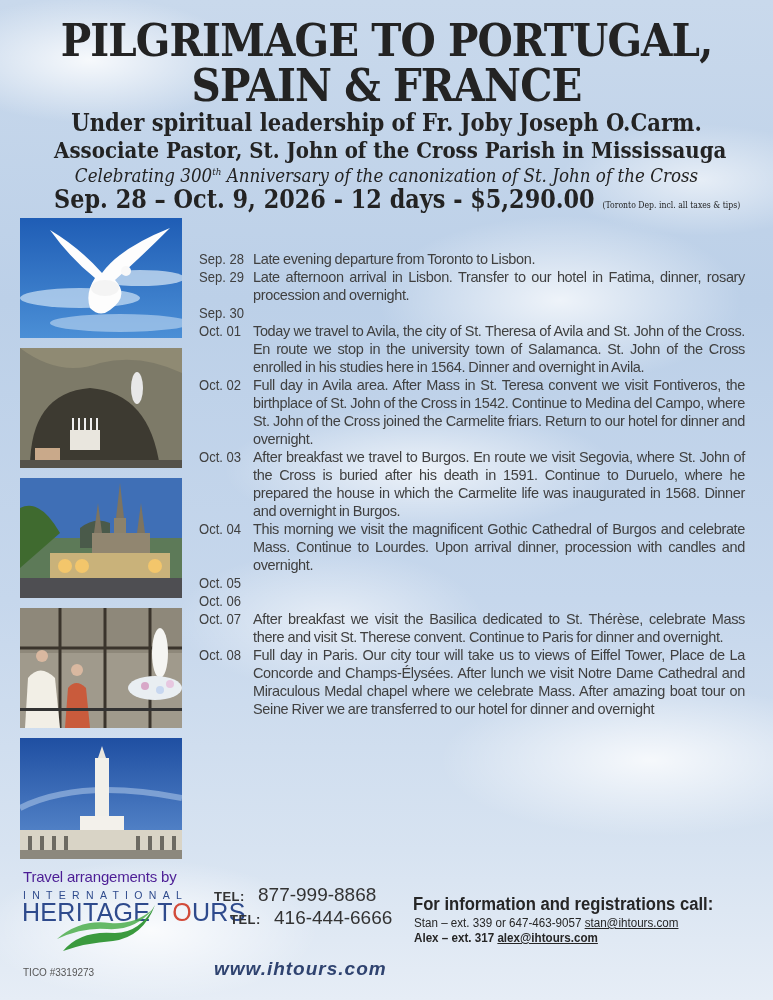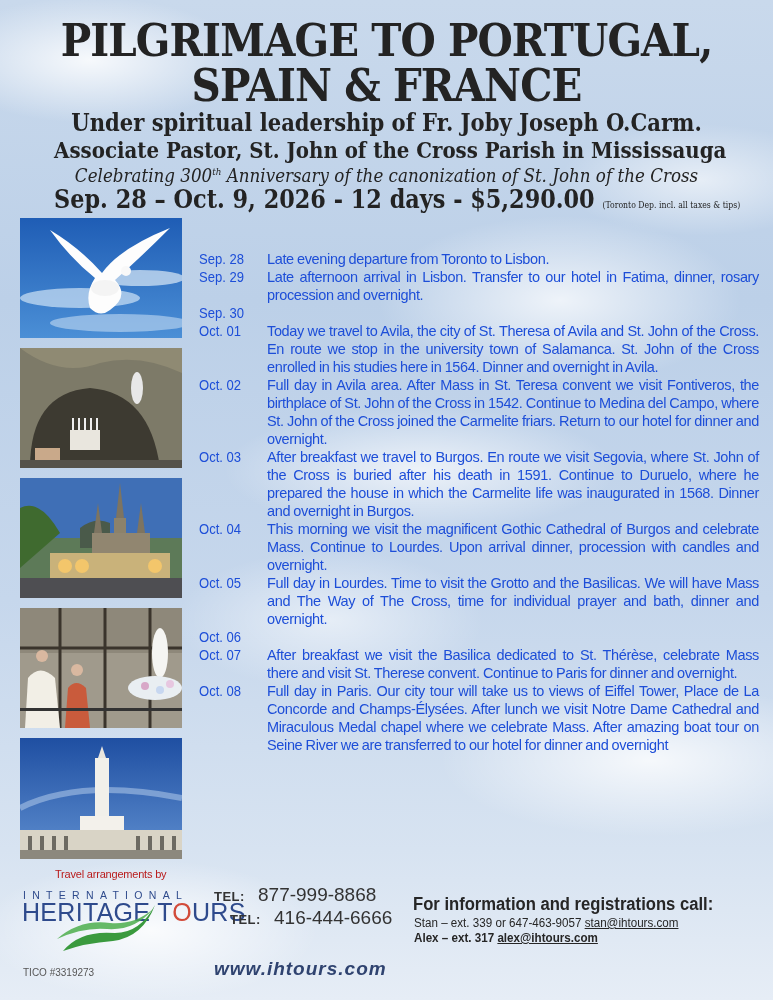--- a/index.html
+++ b/index.html
@@ -36,26 +36,26 @@
   .photo { position: absolute; left: 20px; width: 162px; height: 120px; overflow: hidden; }
   .photo svg { display: block; width: 100%; height: 100%; }
   .p1 { top: 218px; }
   .p2 { top: 348px; }
   .p3 { top: 478px; }
   .p4 { top: 608px; }
   .p5 { top: 738px; height: 121px; }
 
   
   .itinerary { position: absolute; left: 199px; top: 250px; width: 560px; }
-  .row { display: flex; font-size: 14.5px; line-height: 18px; color: #1d4ed8; gap: 14px; }
+  .row { display: flex; font-size: 14.5px; line-height: 18px; color: #404040; }
   .row .date { width: 54px; flex: none; white-space: nowrap; transform: scaleX(0.9); transform-origin: left; }
   .row .desc { width: 492px; flex: none; text-align: justify; letter-spacing: -0.35px; word-spacing: -0.5px; }
 
   
-  .travel-by { position: absolute; left: 23px; top: 868px; font-size: 11px; color: #b91c1c; letter-spacing: -0.2px; margin-left: 32px; }
+  .travel-by { position: absolute; left: 23px; top: 868px; font-size: 15px; color: #4c1d95; letter-spacing: -0.2px; }
   .logo-intl { position: absolute; left: 23px; top: 889px; font-size: 10.5px; color: #2e4a8c; letter-spacing: 6.3px; }
   .logo-heritage { position: absolute; left: 22px; top: 898px; font-size: 25px; color: #2e4a8c; letter-spacing: 0.3px; }
   .logo-heritage .o-mark { color: #d24b3a; }
   .logo-swoosh { position: absolute; left: 55px; top: 905px; width: 100px; height: 48px; }
   .tico { position: absolute; left: 23px; top: 967px; font-size: 10px; color: #555; }
 
   .tel { position: absolute; left: 214px; font-size: 19px; color: #333; white-space: nowrap; }
   .tel .tel-label { font-size: 13px; font-weight: bold; color: #333; display: inline-block; width: 44px; letter-spacing: 0.5px; }
   .tel-1 { top: 884px; }
   .tel-2 { top: 907px; margin-left: 16px; }
@@ -202,21 +202,20 @@
   <div class="row">
       <div class="date">Oct. 03</div>
       <div class="desc">After breakfast we travel to Burgos. En route we visit Segovia, where St. John of the Cross is buried after his death in 1591. Continue to Duruelo, where he prepared the house in which the Carmelite life was inaugurated in 1568. Dinner and overnight in Burgos.</div>
     </div>
   <div class="row">
       <div class="date">Oct. 04</div>
       <div class="desc">This morning we visit the magnificent Gothic Cathedral of Burgos and celebrate Mass. Continue to Lourdes. Upon arrival dinner, procession with candles  and overnight.</div>
     </div>
   <div class="row">
       <div class="date">Oct. 05</div>
-      <div class="desc">Full day in Lourdes. Time to visit the Grotto and the Basilicas. We will have Mass and The Way of The Cross, time for individual prayer and bath, dinner and overnight.</div>
     </div>
   <div class="row">
       <div class="date">Oct. 06</div>
     </div>
   <div class="row">
       <div class="date">Oct. 07</div>
       <div class="desc">After breakfast we visit the Basilica dedicated to St. Thérèse, celebrate Mass there and visit St. Therese convent. Continue to Paris for dinner and overnight.</div>
     </div>
   <div class="row">
       <div class="date">Oct. 08</div>

